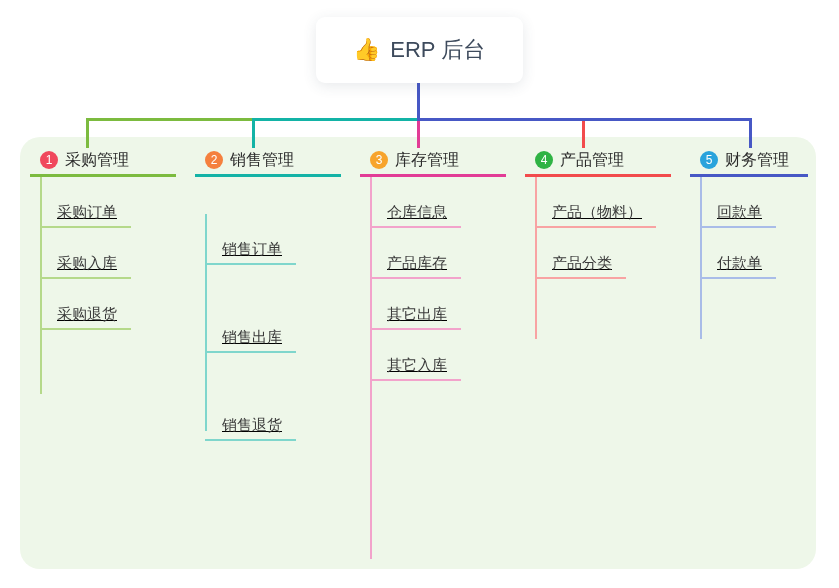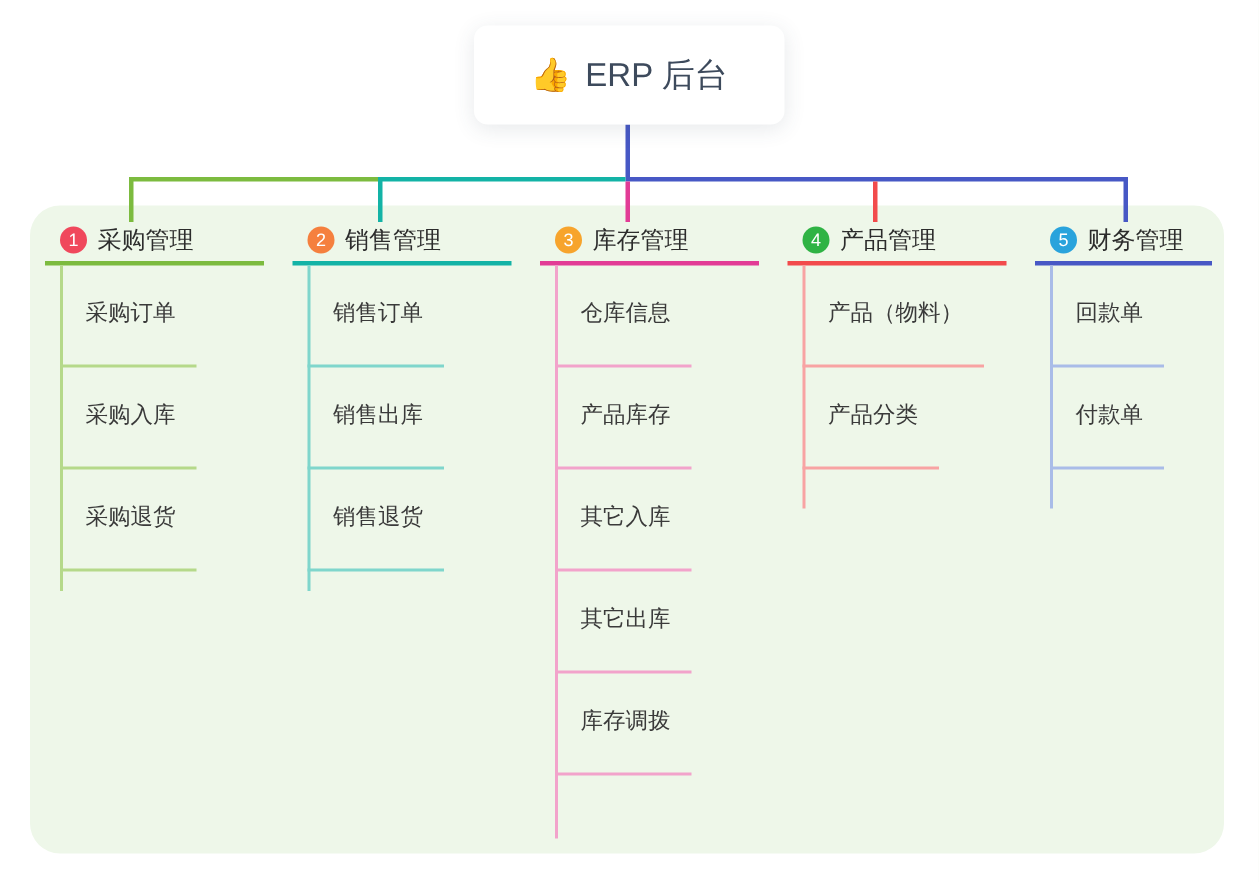--- a/index.html
+++ b/index.html
@@ -47,25 +47,25 @@
   .b5 .badge{background:#29a3dc;}
 
   .kids{position:relative;margin:0;padding:0;list-style:none;}
   .vline{position:absolute;left:10px;top:0;width:2px;}
   .b1 .vline{background:#b5d98a;height:217px;}
   .b2 .vline{background:#7fd6cc;height:217px;}
   .b3 .vline{background:#f2a3cb;height:382px;}
   .b4 .vline{background:#f8a3a3;height:162px;}
   .b5 .vline{background:#a9bce8;height:162px;}
 
-  .kids li{margin-left:10px;height:68px;width:fit-content;display:flex;align-items:center;
-           padding:0 14px 0 17px;border-bottom:2px solid #ccc;box-sizing:border-box;}
+  .kids li{margin-left:10px;height:51px;width:fit-content;display:flex;align-items:flex-end;
+           padding:0 14px 0 17px;border-bottom:2px solid #ccc;box-sizing:border-box;text-decoration:underline;}
   .kids li:first-child{height:51px;}
   .kids li span{padding-bottom:4px;font-size:15px;color:#3a3a3a;white-space:nowrap;}
-  .b1 .kids li{border-color:#b5d98a;} .b2 .kids li{border-color:#7fd6cc;}
+  .b1 .kids li{border-color:#b5d98a;} .b2 .kids li{border-color:#7fd6cc;margin-top:37px;}
   .b3 .kids li{border-color:#f2a3cb;} .b4 .kids li{border-color:#f8a3a3;}
   .b5 .kids li{border-color:#a9bce8;}
 </style>
 </head>
 <body>
 
 <div id="page">
 
   <div id="panel"></div>
 
@@ -129,27 +129,24 @@
     </div>
     <ul class="kids">
       <div class="vline"></div>
       <li>
           <span>仓库信息</span>
         </li>
       <li>
           <span>产品库存</span>
         </li>
       <li>
-          <span>其它入库</span>
-        </li>
-      <li>
           <span>其它出库</span>
         </li>
       <li>
-          <span>库存调拨</span>
+          <span>其它入库</span>
         </li>
     </ul>
   </div>
 
   <div class="branch b4">
     <div class="bhead">
       <span class="badge">4</span>
       <span>产品管理</span>
     </div>
     <ul class="kids">

